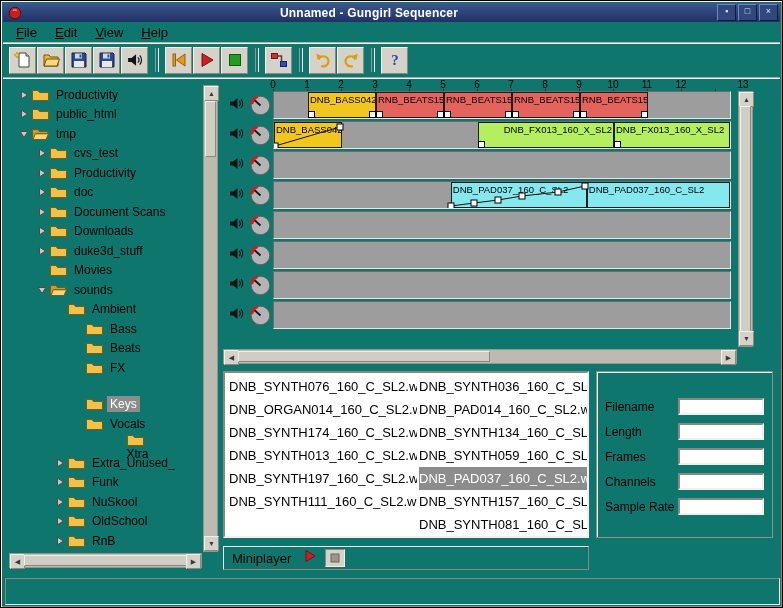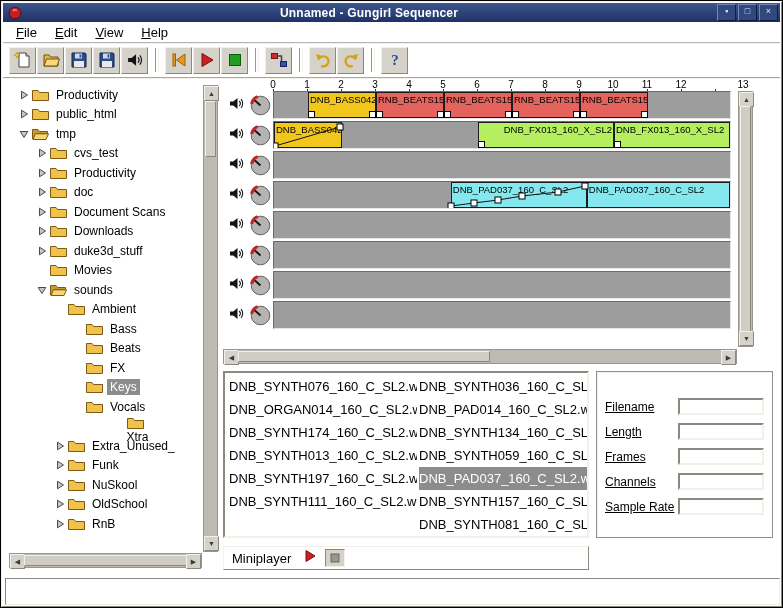--- a/index.html
+++ b/index.html
@@ -1,19 +1,19 @@
 <!DOCTYPE html>
 <html><head>
 <meta charset="utf-8">
 <style>
   html,body{margin:0;padding:0}
   body{width:783px;height:608px;position:relative;overflow:hidden;background:#6a6a6a;
        font-family:"Liberation Sans",sans-serif;}
   .window{position:absolute;left:0;top:0;width:783px;height:608px;box-sizing:border-box;
-          border:1px solid #000;background:#ffffff;
+          border:1px solid #000;background:#0f766e;
           box-shadow:inset 1px 1px 0 #f3f0e9, inset -1px -1px 0 #8b887f;}
   
   .titlebar{position:absolute;left:2px;top:2px;right:2px;height:19px;
             background:linear-gradient(180deg,#3d568f,#1f3165);
             display:flex;align-items:center;color:#fff;padding:0 2px;}
   .app-ic{width:16px;height:16px;display:flex;align-items:center;justify-content:center;margin-left:2px;}
   .title-text{flex:1;text-align:center;font-size:12px;font-weight:bold;letter-spacing:.2px;}
   .win-btn{width:17px;height:15px;margin-left:2px;background:#30487e;
            border:1px solid;border-color:#7288b8 #101c40 #101c40 #7288b8;
            color:#d6e2ff;font-size:9px;line-height:13px;text-align:center;cursor:default;}
@@ -65,21 +65,21 @@
              border:2px solid;border-color:#8b887f #f3f0e9 #f3f0e9 #8b887f;overflow:hidden;}
   .fl-col{position:absolute;top:2px;}
   .fl-col0{left:4px;width:188px;}
   .fl-col1{left:194px;width:168px;}
   .fl-item{height:23px;line-height:23px;font-size:13px;color:#000;white-space:nowrap;overflow:hidden;}
   .fl-sel{background:#8c8c8c;color:#fff;}
   
   .props{position:absolute;left:595px;top:370px;width:177px;height:167px;box-sizing:border-box;
          border:1px solid #928f87;box-shadow:inset 1px 1px 0 #f3f0e9;padding-top:22px;}
   .prop-row{display:flex;align-items:center;height:25px;padding:0 8px;}
-  .prop-label{flex:1;font-size:12px;color:#000;text-decoration:underline;}
+  .prop-label{flex:1;font-size:12px;color:#000;}
   .prop-input{width:86px;height:17px;box-sizing:border-box;background:#fff;font-size:11px;padding:0 2px;
               border:2px solid;border-color:#8b887f #f3f0e9 #f3f0e9 #8b887f;}
   
   .miniplayer{position:absolute;left:222px;top:545px;width:366px;height:24px;box-sizing:border-box;
               border:1px solid;border-color:#f3f0e9 #8b887f #8b887f #f3f0e9;
               display:flex;align-items:center;padding-left:8px;gap:5px;}
   .mp-label{font-size:13px;color:#000;margin-right:4px;}
   .mp-play{width:20px;height:18px;border:none;background:transparent;padding:0;
            display:flex;align-items:center;justify-content:center;}
   .mp-stop{width:20px;height:18px;background:#d5d2ca;padding:0;
@@ -394,21 +394,21 @@
       </div>
       <div class="tree-row" style="padding-left: 64px;">
         <span class="expander"></span>
         <span class="foldico">
           <svg width="17" height="12" viewBox="0 0 17 12">
             <path d="M0.5 1.5h5.5l1.5 2h9v8H0.5z" fill="#f0c24a" stroke="#7c5a14"></path>
           </svg>
         </span>
         <span class="tree-label">FX</span>
       </div>
-      <div class="tree-row" style="padding-left: 64px;">
+      <div class="tree-row" style="padding-left: 64px; margin-top: 17px;">
         <span class="expander"></span>
         <span class="foldico">
           <svg width="17" height="12" viewBox="0 0 17 12">
             <path d="M0.5 1.5h5.5l1.5 2h9v8H0.5z" fill="#f0c24a" stroke="#7c5a14"></path>
           </svg>
         </span>
         <span class="tree-label sel-label">Keys</span>
       </div>
       <div class="tree-row" style="padding-left: 64px;">
         <span class="expander"></span>

